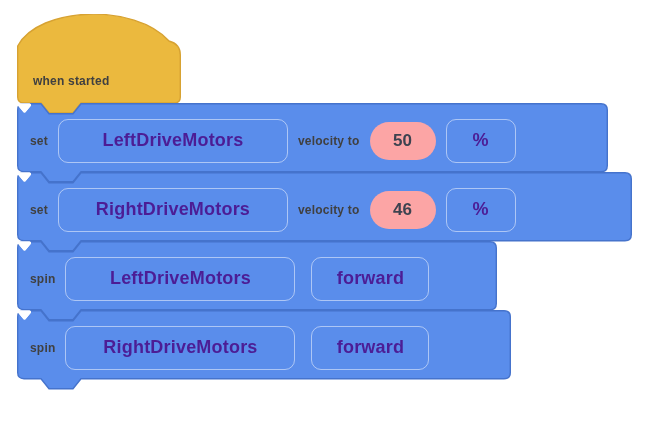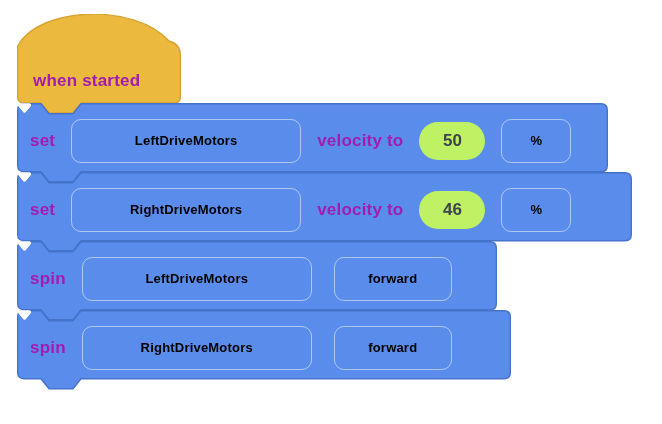--- a/index.html
+++ b/index.html
@@ -10,40 +10,40 @@
   .block{position:absolute;}
   .block svg{display:block;position:absolute;left:0;top:0;}
   .hat-shape{fill:#EBB93E;stroke:#D7A232;stroke-width:1.4;stroke-linejoin:round;}
   .blue-shape{fill:#5A8DEB;stroke:#4573CC;stroke-width:1.4;stroke-linejoin:round;}
   .hat-row{
     position:absolute;left:0;top:44px;height:45px;width:100%;
     display:flex;align-items:center;padding-left:16px;box-sizing:border-box;
   }
   .row{
     position:absolute;left:0;top:0;height:69px;width:100%;
-    display:flex;align-items:center;gap:16px;
+    display:flex;align-items:center;gap:10px;
     padding:6px 14px 0 13px;box-sizing:border-box;
   }
   .lbl{
-    color:#a21caf;font-size:17px;font-weight:600;letter-spacing:.2px;white-space:nowrap;
+    color:#404040;font-size:12px;font-weight:600;letter-spacing:.2px;white-space:nowrap;
   }
   .dropdown{
     display:inline-flex;align-items:center;justify-content:center;gap:13px;
     height:44px;padding:0 16px;box-sizing:border-box;
     border:1.5px solid rgba(255,255,255,0.5);border-radius:10px;
-    color:#000000;font-size:13px;font-weight:600;letter-spacing:.2px;white-space:nowrap;
+    color:#4c1d95;font-size:18px;font-weight:600;letter-spacing:.2px;white-space:nowrap;
     cursor:pointer;
   }
   .dropdown.motor{min-width:230px;}
   .dropdown.direction{min-width:118px;margin-left:6px;}
   .dropdown.unit{min-width:70px;}
   .oval-input{
     display:inline-flex;align-items:center;justify-content:center;
     height:38px;min-width:66px;padding:0 12px;box-sizing:border-box;
-    background:#bef264;border-radius:19px;
+    background:#fca5a5;border-radius:19px;
     color:#3D4350;font-size:17px;font-weight:600;
     cursor:text;
   }
   .arrow{flex:0 0 auto;}
 </style>
 </head>
 <body>
 
 <div class="canvas">
 

